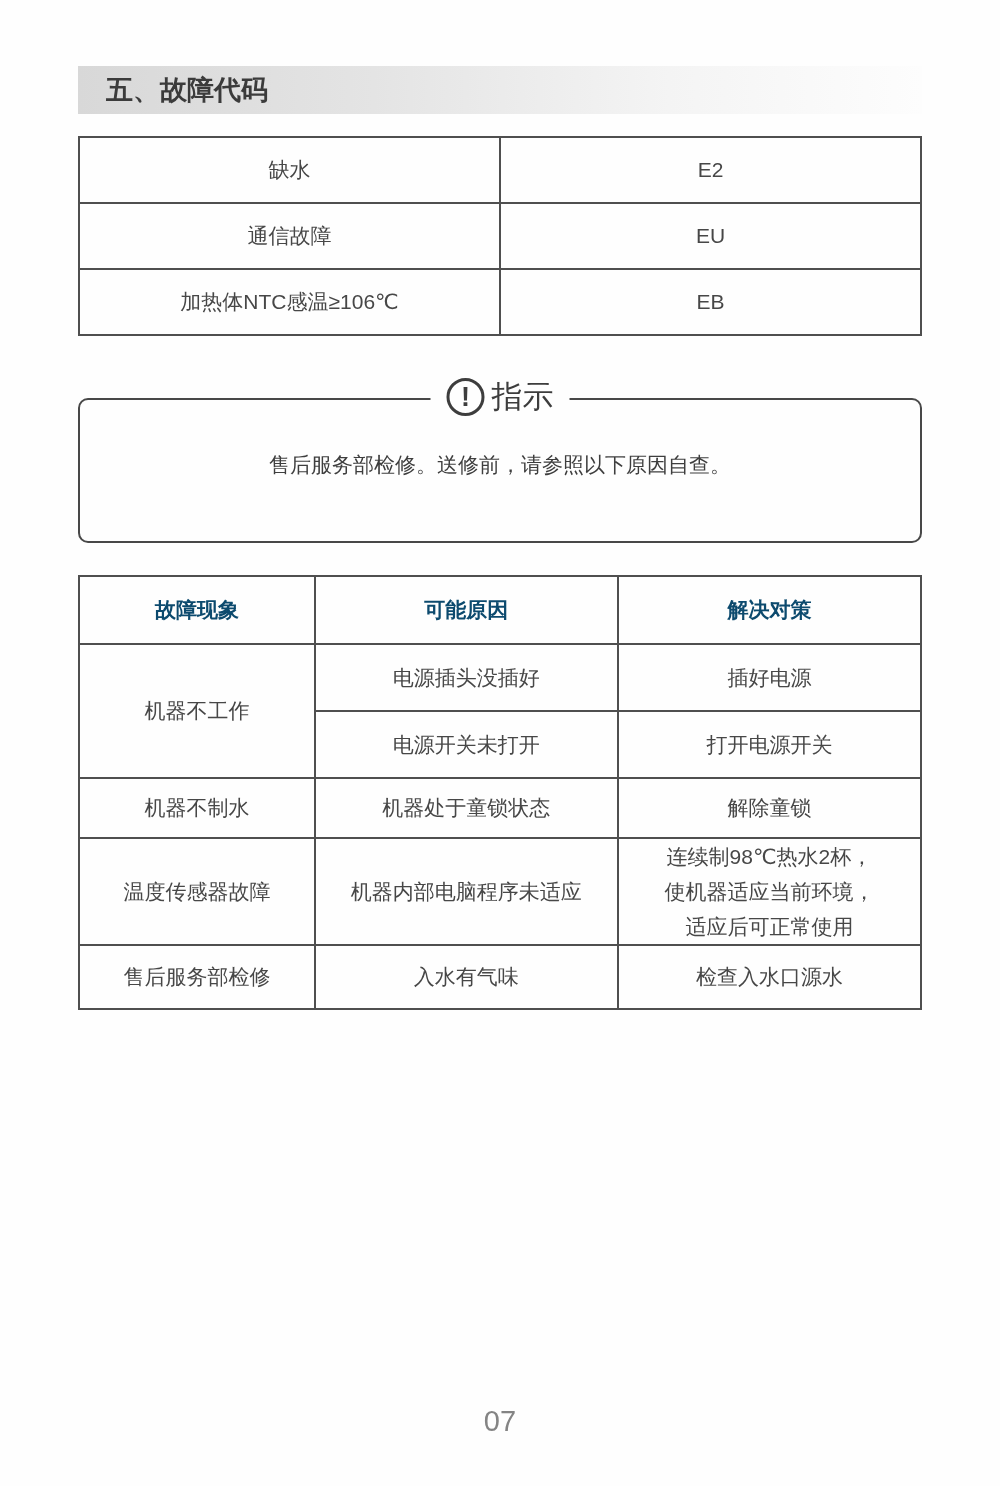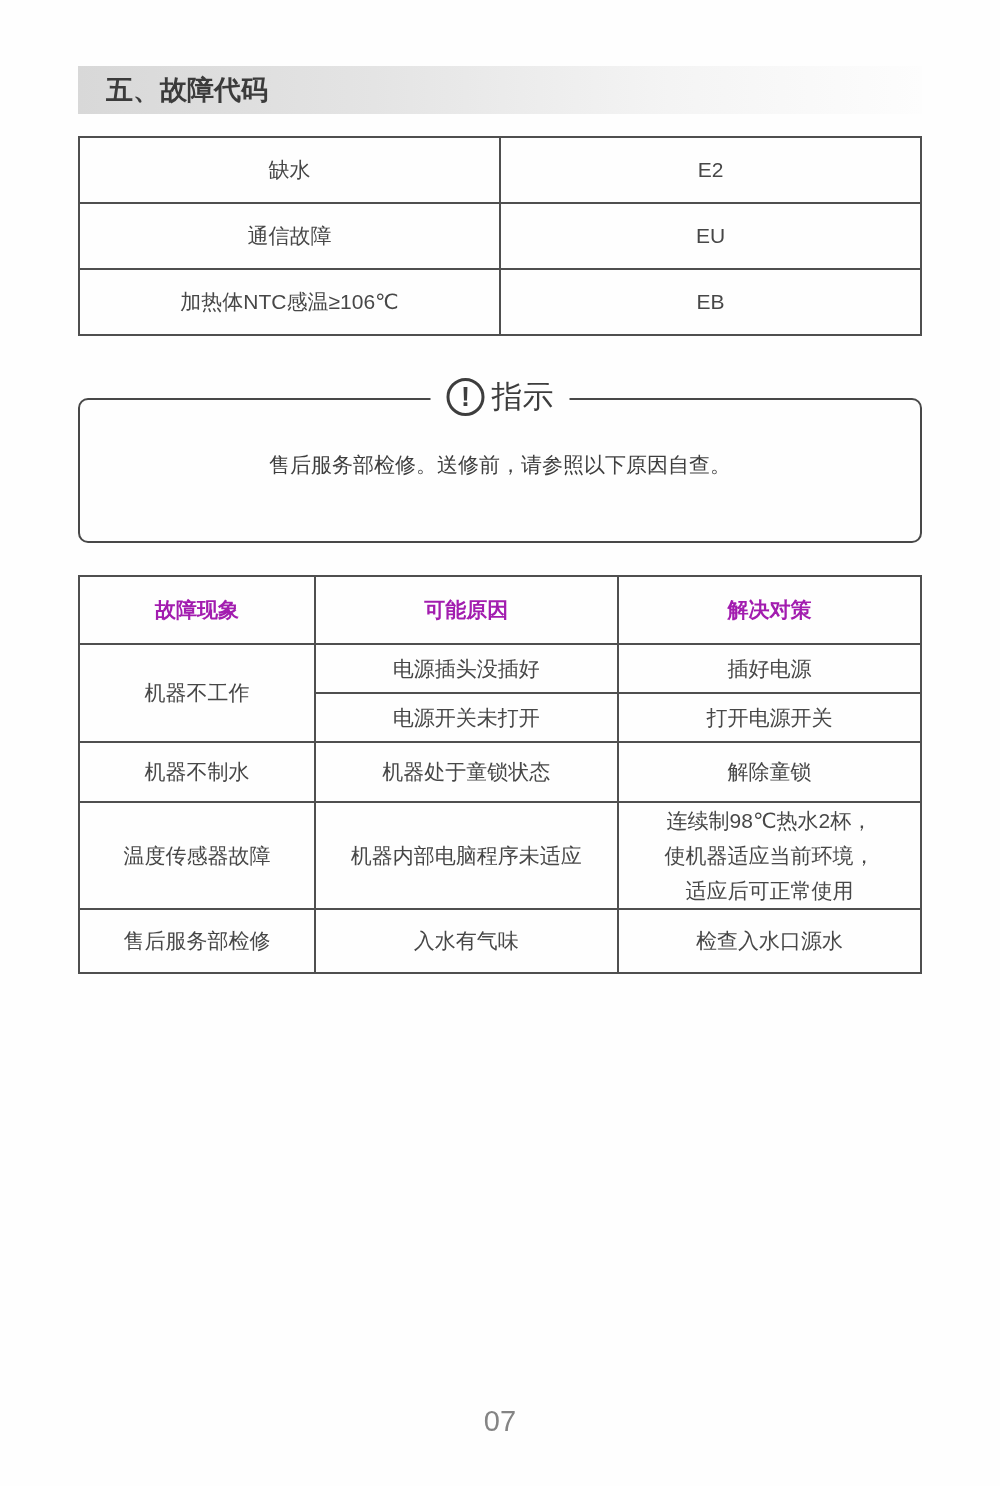--- a/index.html
+++ b/index.html
@@ -80,22 +80,22 @@
     vertical-align: middle;
     font-size: 21px;
     color: #474747;
     font-weight: normal;
   }
   .fault-table { margin-top: 22px; }
   .fault-table td { height: 66px; }
   .fault-table col { width: 50%; }
 
   .faq-table { margin-top: 32px; }
-  .faq-table th { height: 68px; font-weight: bold; color: #a21caf; }
-  .faq-table .r-std td { height: 49px; }
+  .faq-table th { height: 68px; font-weight: bold; color: #0c4a6e; }
+  .faq-table .r-std td { height: 67px; }
   .faq-table .r-short td { height: 60px; }
   .faq-table .r-tall td { height: 103px; }
   .faq-table .r-last td { height: 64px; }
   .sol-line { line-height: 35px; }
 
   
   .notice {
     position: relative;
     margin-top: 62px;
     border: 2px solid #484848;

